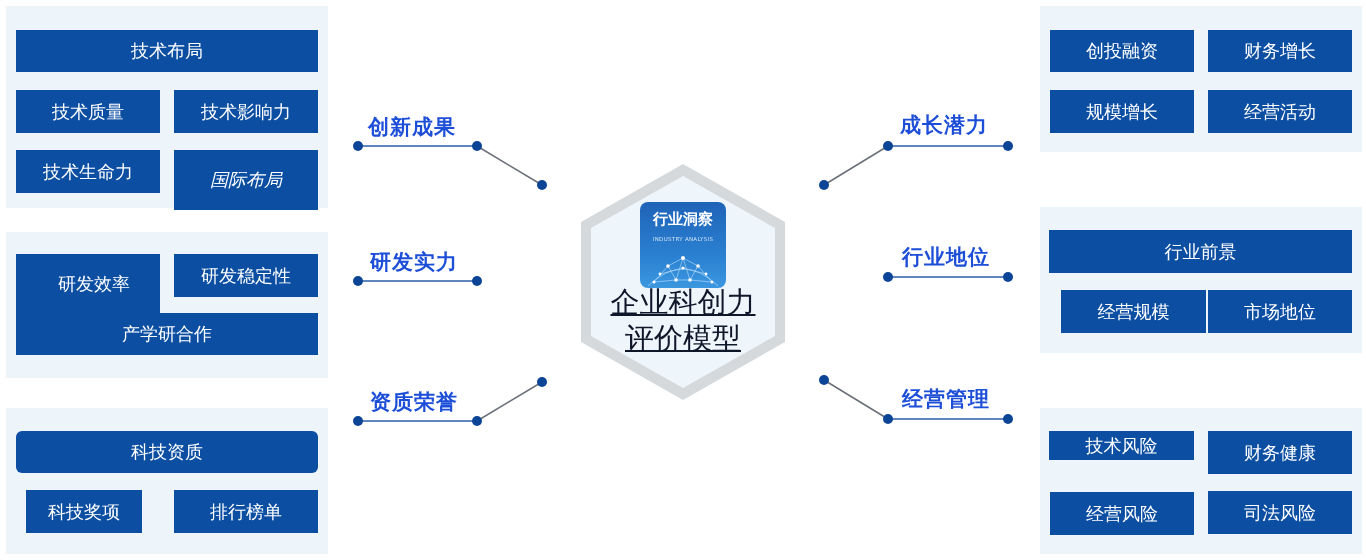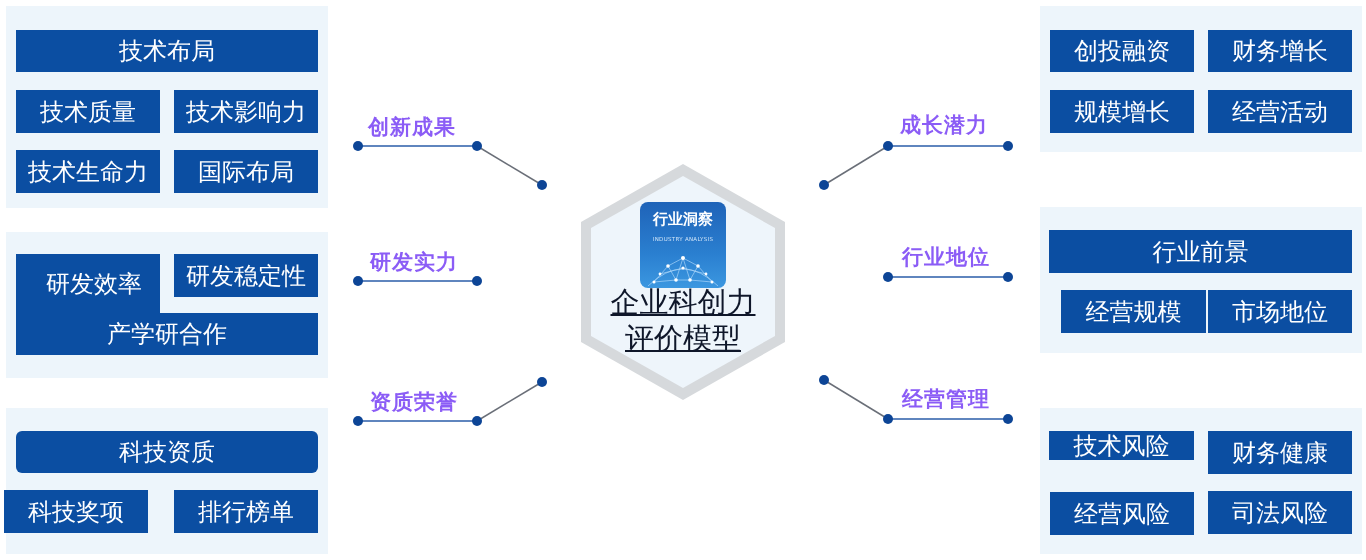--- a/index.html
+++ b/index.html
@@ -1,50 +1,50 @@
 <!DOCTYPE html>
 <html><head>
 <meta charset="utf-8">
 <style>
   html, body { margin:0; padding:0; }
   body { width:1366px; height:560px; background:#ffffff; position:relative; overflow:hidden;
          font-family:"DejaVu Sans","Liberation Sans",sans-serif; }
   .panel { position:absolute; background:#edf5fb; }
-  .box { position:absolute; background:#0b4ea2; color:#ffffff; font-size:24px;
+  .box { position:absolute; background:#0b4ea2; color:#ffffff; font-size:18px;
          display:flex; align-items:center; justify-content:center; box-sizing:border-box; }
-  .cat { position:absolute; color:#8b5cf6; font-size:21px; font-weight:bold; letter-spacing:1px; }
+  .cat { position:absolute; color:#1d4ed8; font-size:21px; font-weight:bold; letter-spacing:1px; }
   svg.lines { position:absolute; left:0; top:0; }
   .hex-wrap { position:absolute; left:575px; top:158px; width:216px; height:248px; }
   .logo { position:absolute; left:640px; top:202px; width:86px; height:86px; border-radius:8px;
           background:linear-gradient(180deg,#1f63b8 0%,#2a7fd0 60%,#3b97e0 100%); overflow:hidden; }
   .logo-title { position:absolute; left:0; top:8px; width:100%; text-align:center; color:#fff;
                 font-size:15px; font-weight:bold; }
   .logo-sub { position:absolute; left:0; top:34px; width:100%; text-align:center; color:#cfe4f8;
               font-size:5.5px; letter-spacing:0.3px; }
   .model-title { position:absolute; left:590px; top:284px; width:186px; text-align:center;
                  color:#0f172a; font-size:29px; line-height:36px;text-decoration:underline; }
 </style>
 </head>
 <body>
 
 <div class="panel" style="left:6px;top:6px;width:322px;height:202px;"></div>
 <div class="box" style="left:16px;top:30px;width:302px;height:42px;">技术布局</div>
 <div class="box" style="left:16px;top:90px;width:144px;height:43px;">技术质量</div>
 <div class="box" style="left:174px;top:90px;width:144px;height:43px;">技术影响力</div>
 <div class="box" style="left:16px;top:150px;width:144px;height:43px;">技术生命力</div>
-<div class="box" style="left:174px;top:150px;width:144px;height:43px;">国际布局</div>
+<div class="box" style="left:174px;top:150px;width:144px;height:60px;font-style:italic;">国际布局</div>
 
 <div class="panel" style="left:6px;top:232px;width:322px;height:146px;"></div>
 <div class="box" style="left:16px;top:254px;width:144px;height:60px;padding-left:12px;">研发效率</div>
 <div class="box" style="left:174px;top:254px;width:144px;height:43px;">研发稳定性</div>
 <div class="box" style="left:16px;top:313px;width:302px;height:42px;">产学研合作</div>
 
 <div class="panel" style="left:6px;top:408px;width:322px;height:146px;"></div>
 <div class="box" style="left:16px;top:431px;width:302px;height:42px;border-radius:6px;">科技资质</div>
-<div class="box" style="left:4px;top:490px;width:144px;height:43px;">科技奖项</div>
+<div class="box" style="left:26px;top:490px;width:116px;height:43px;">科技奖项</div>
 <div class="box" style="left:174px;top:490px;width:144px;height:43px;">排行榜单</div>
 
 <div class="panel" style="left:1040px;top:6px;width:322px;height:146px;"></div>
 <div class="box" style="left:1050px;top:30px;width:144px;height:42px;">创投融资</div>
 <div class="box" style="left:1208px;top:30px;width:144px;height:42px;">财务增长</div>
 <div class="box" style="left:1050px;top:90px;width:144px;height:43px;">规模增长</div>
 <div class="box" style="left:1208px;top:90px;width:144px;height:43px;">经营活动</div>
 
 <div class="panel" style="left:1040px;top:207px;width:322px;height:146px;"></div>
 <div class="box" style="left:1049px;top:230px;width:303px;height:43px;">行业前景</div>

